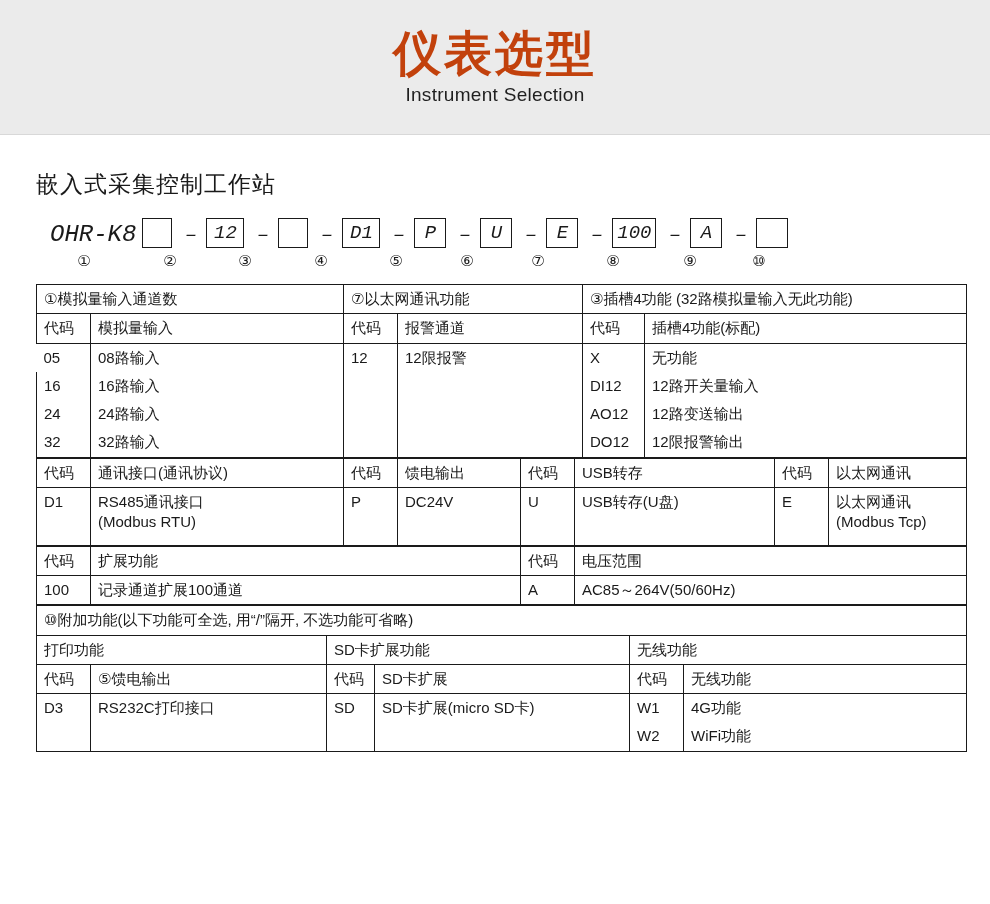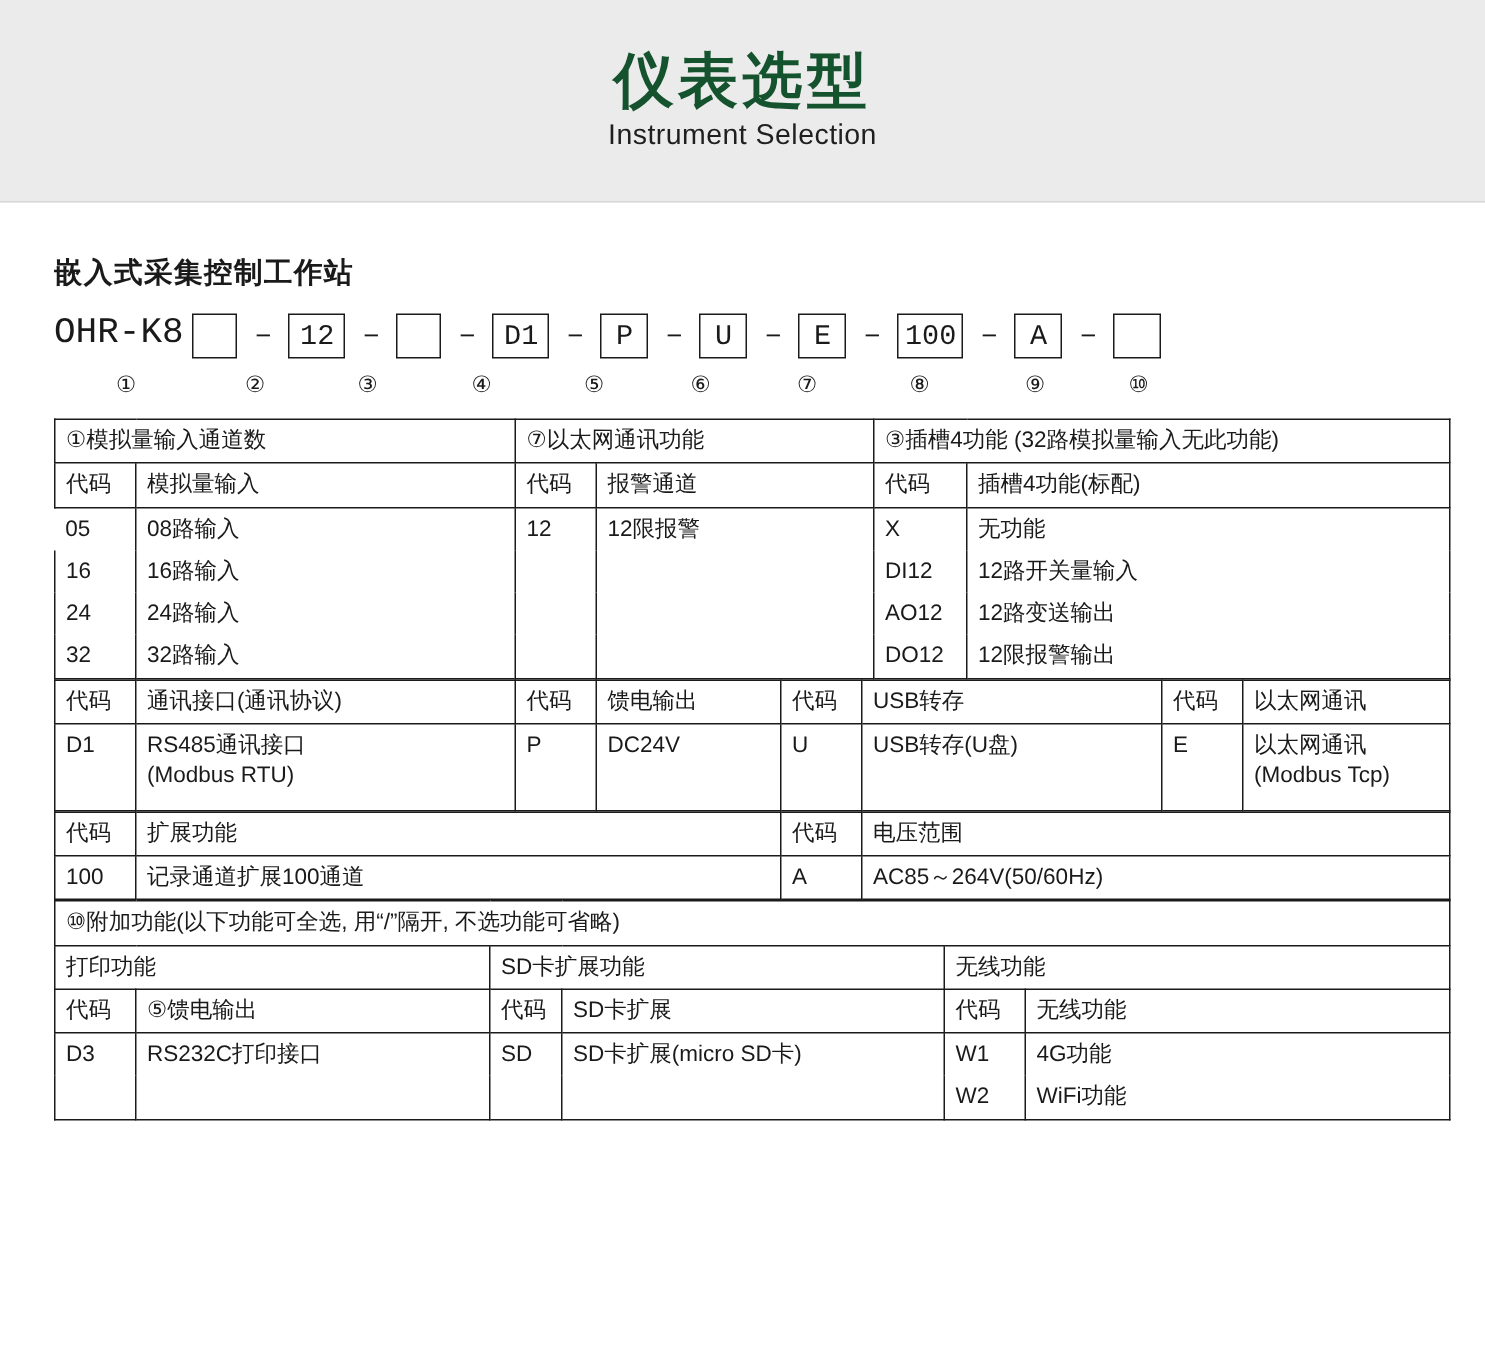--- a/index.html
+++ b/index.html
@@ -19,51 +19,52 @@
     width: 990px;
     height: 135px;
     background: #ebebeb;
     display: flex;
     flex-direction: column;
     align-items: center;
     justify-content: center;
     border-bottom: 1px solid #d8d8d8;
   }
   .header-title {
-    font-size: 40px;
+    font-size: 48px;
     font-weight: bold;
     letter-spacing: 3px;
     line-height: 1.1;
-    color: #14532d;
+    color: #c2410c;
   }
   .header-sub {
     font-size: 19px;
     letter-spacing: 0.3px;
     margin-top: 4px;
     color: #1f1f1f;
   }
 
   
   .content {
     padding: 34px 30px 0 34px;
   }
 
   .section-title {
-    font-size: 19px;
-    font-weight: bold;
+    font-size: 23px;
+    font-weight: normal;
     letter-spacing: 1px;
     margin: 0 0 14px 2px;
   }
 
   
   .model-row {
     display: flex;
-    align-items: flex-start;
-    margin: 14px 0 0 2px;
+    align-items: flex-end;
+    margin: 14px 0 0 16px;
     height: 34px;
+    font-style: italic;
   }
   .model-prefix {
     font-family: "Liberation Mono", "DejaVu Sans Mono", monospace;
     font-size: 24px;
     letter-spacing: 0px;
     margin-right: 6px;
   }
   .code-box {
     border: 1.5px solid #1a1a1a;
     height: 30px;

